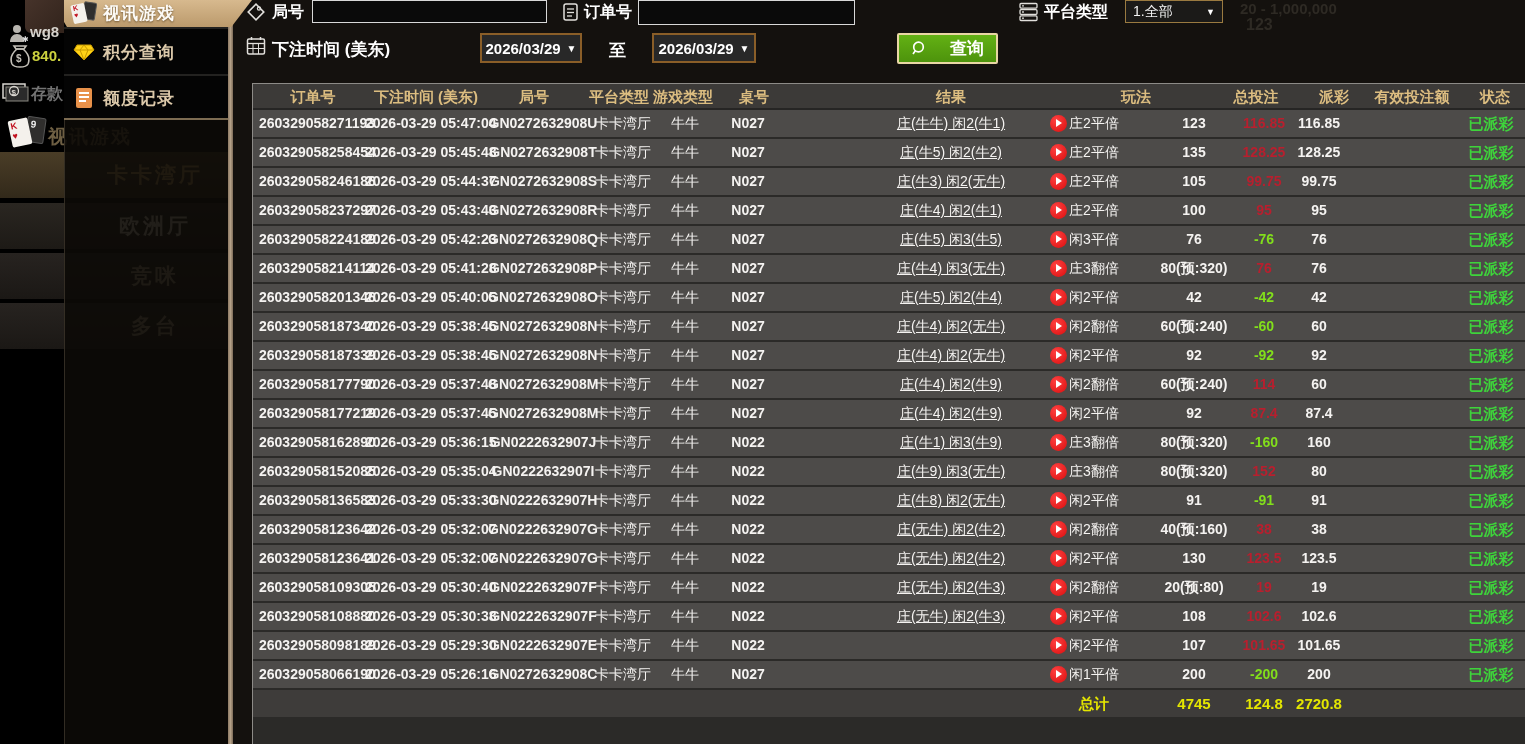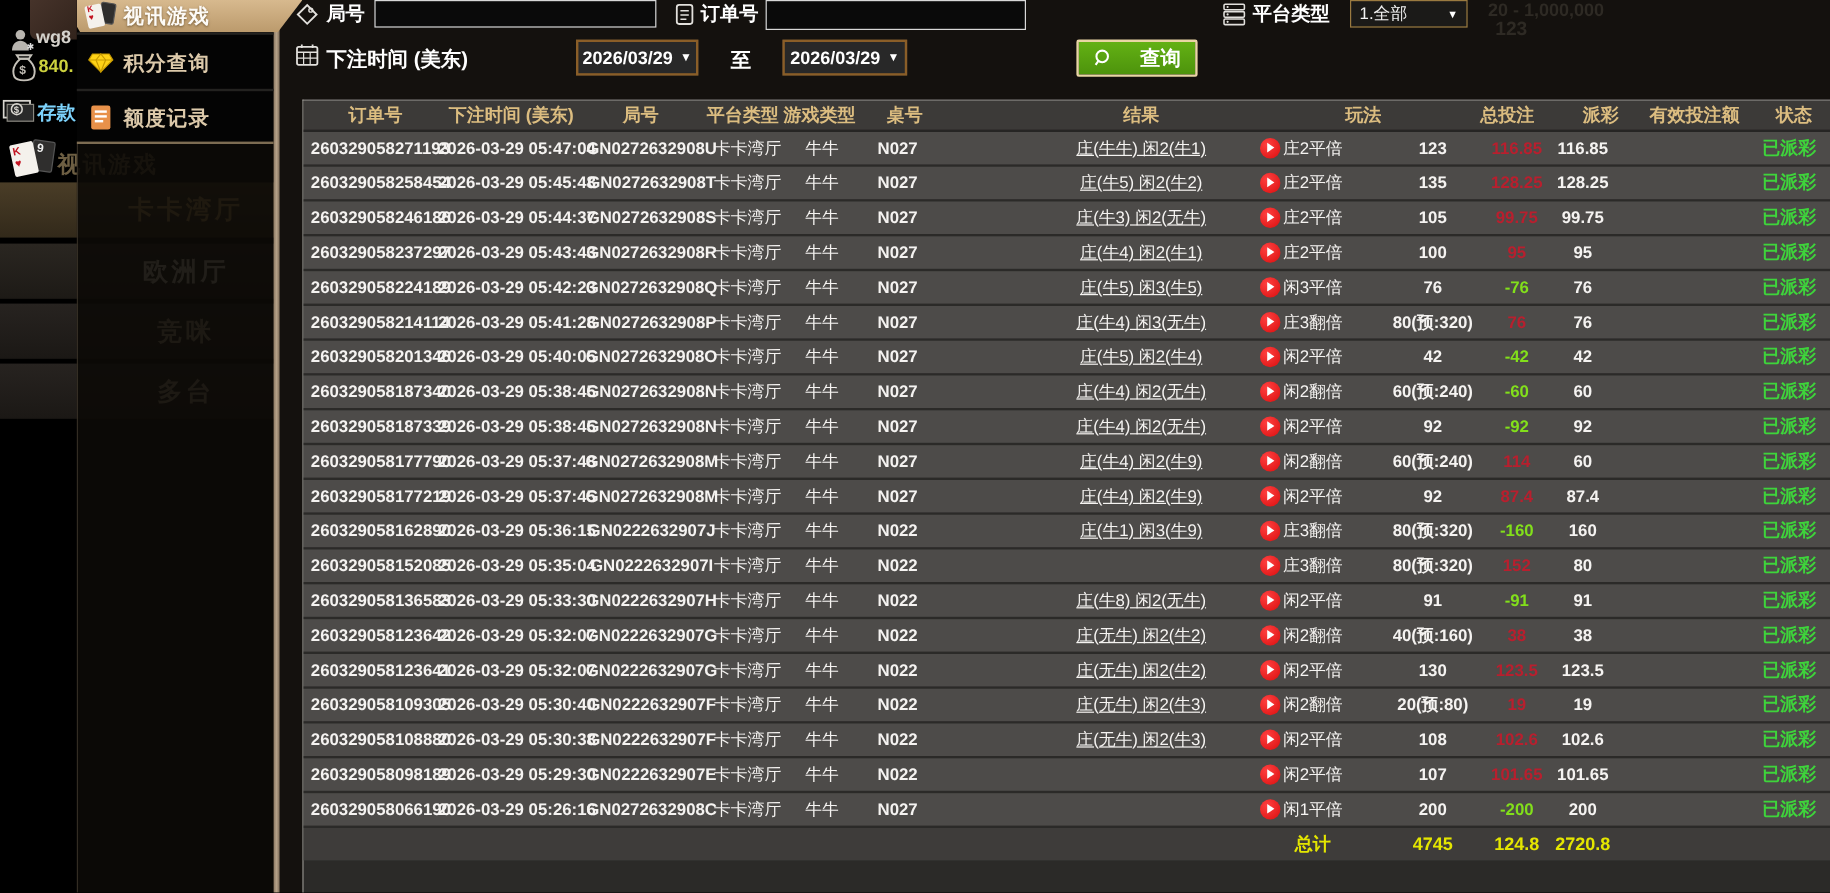--- a/index.html
+++ b/index.html
@@ -10,21 +10,21 @@
     -webkit-font-smoothing:antialiased;
   }
   .abs { position:absolute; }
 
   
   #avatar-frag { left:25px; top:0; width:62px; height:33px;
     background:linear-gradient(135deg,#46332a,#2b1e17); border-radius:0 0 10px 6px; z-index:1;}
   .userline { z-index:1; white-space:nowrap; }
   #user-name { left:30px; top:23px; font-size:15px; font-weight:bold; color:#d5d2cc; }
   #user-balance { left:32px; top:47px; font-size:15px; font-weight:bold; color:#ccd13e; }
-  #deposit-label { left:31px; top:84px; font-size:16px; font-weight:bold; color:#7dd3fc; }
+  #deposit-label { left:31px; top:84px; font-size:16px; font-weight:bold; color:#737373; }
   .mini-icon { z-index:1; }
 
   
   .cards { position:absolute; z-index:1; }
   .card { position:absolute; border-radius:2px; font-weight:bold; text-align:left; }
   .card-back { background:#2f2e2d; border:1px solid #555; color:#e8e8e8; }
   .card-front { background:#f4f1ec; color:#c21321; }
 
   #video-dim-label { left:48px; top:124px; font-size:19px; font-weight:bold;
     color:#6e5f43; letter-spacing:2px; z-index:1; white-space:nowrap; }
@@ -447,20 +447,21 @@
     <div class="dcell c-status">已派彩</div>
   </div>
 
   <div class="trow drow">
     <div class="dcell c-order">260329058152085</div>
     <div class="dcell c-time">2026-03-29 05:35:04</div>
     <div class="dcell c-round">GN0222632907I</div>
     <div class="dcell c-plat">卡卡湾厅</div>
     <div class="dcell c-game">牛牛</div>
     <div class="dcell c-tblno">N022</div>
+    <div class="dcell c-result">庄(牛9) 闲3(无牛)</div>
     <div class="play-btn"></div>
     <div class="dcell c-play">庄3翻倍</div>
     <div class="dcell c-total">80(预:320)</div>
     <div class="dcell c-payout win">152</div>
     <div class="dcell c-valid">80</div>
     <div class="dcell c-status">已派彩</div>
   </div>
 
   <div class="trow drow">
     <div class="dcell c-order">260329058136583</div>

